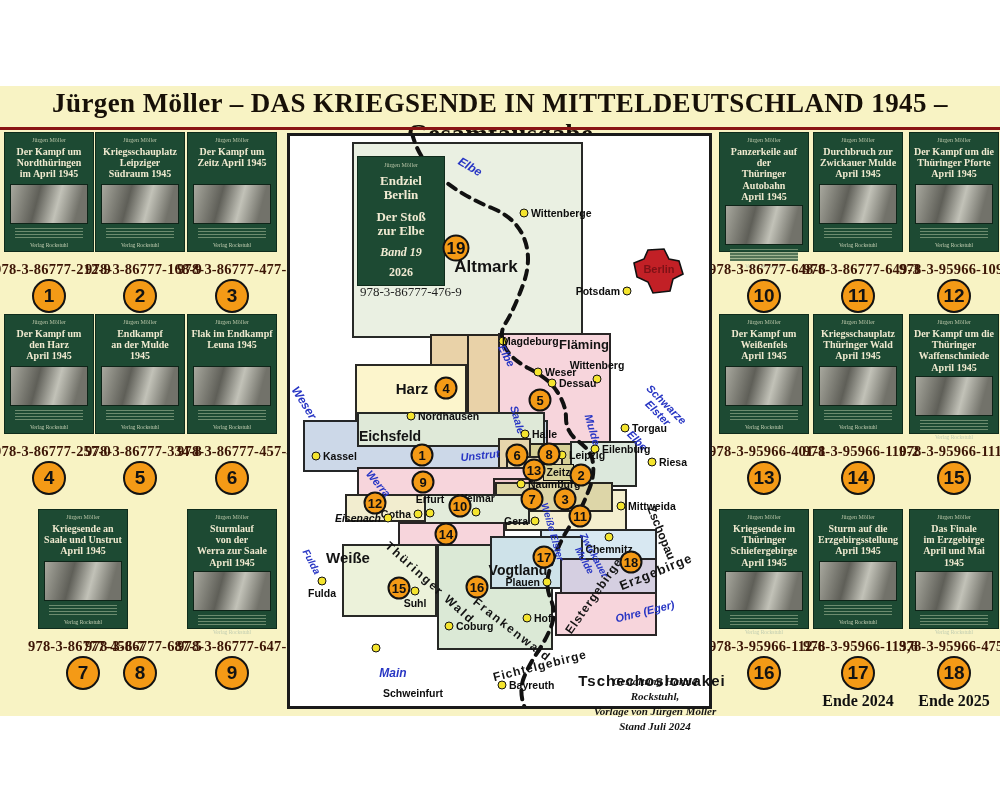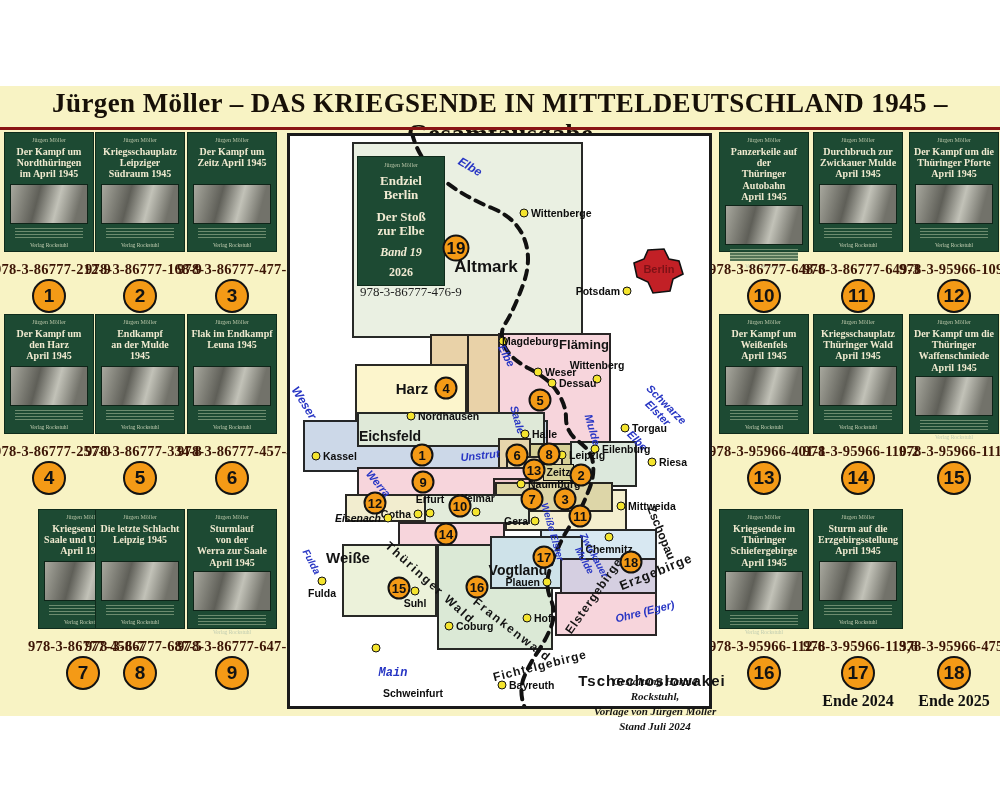--- a/index.html
+++ b/index.html
@@ -150,28 +150,20 @@
 Saale und Unstrut
 April 1945</div>
         <div class="photo"></div>
         <div class="blurb"></div>
         <div class="pub">Verlag Rockstuhl</div>
       </div>
       <div class="isbn">978-3-86777-456-7</div>
       <div class="badge">7</div>
     </div>
     <div class="tile" style="left: 96px; top: 510px;">
-      <div class="cover">
-        <div class="auth">Jürgen Möller</div>
-        <div class="bt">Die letzte Schlacht
-Leipzig 1945</div>
-        <div class="photo"></div>
-        <div class="blurb"></div>
-        <div class="pub">Verlag Rockstuhl</div>
-      </div>
       <div class="isbn">978-3-86777-687-5</div>
       <div class="badge">8</div>
     </div>
     <div class="tile" style="left: 188px; top: 510px;">
       <div class="cover">
         <div class="auth">Jürgen Möller</div>
         <div class="bt">Sturmlauf
 von der
 Werra zur Saale
 April 1945</div>
@@ -284,20 +276,29 @@
 April 1945</div>
         <div class="photo"></div>
         <div class="blurb"></div>
         <div class="pub">Verlag Rockstuhl</div>
       </div>
       <div class="isbn">978-3-95966-113,6</div>
       <div class="badge">17</div>
       <div class="note">Ende 2024</div>
     </div>
     <div class="tile" style="left: 910px; top: 510px;">
+      <div class="cover">
+        <div class="auth">Jürgen Möller</div>
+        <div class="bt">Das Finale
+im Erzgebirge
+April und Mai 1945</div>
+        <div class="photo"></div>
+        <div class="blurb"></div>
+        <div class="pub">Verlag Rockstuhl</div>
+      </div>
       <div class="isbn">978-3-95966-475-2</div>
       <div class="badge">18</div>
       <div class="note">Ende 2025</div>
     </div>
   </div>
 
 <div class="map" id="map">
 
   <div class="b19" id="b19" style="left: 68px; top: 21px;">
     <div class="auth">Jürgen Möller</div>
@@ -366,21 +367,21 @@
     <div class="riv" style="left: 227px; top: 284px; font-size: 11px; --r: 74deg;">Saale</div>
     <div class="riv" style="left: 190px; top: 320px; font-size: 11px; --r: -6deg;">Unstrut</div>
     <div class="riv" style="left: 88px; top: 348px; font-size: 11px; --r: 50deg;">Werra</div>
     <div class="riv" style="left: 302px; top: 294px; font-size: 11px; --r: 74deg;">Mulde</div>
     <div class="riv" style="left: 372px; top: 273px; font-size: 11px; --r: 45deg;">Schwarze
 Elster</div>
     <div class="riv" style="left: 262px; top: 396px; font-size: 10px; --r: 74deg;">Weiße Elster</div>
     <div class="riv" style="left: 299px; top: 422px; font-size: 10px; --r: 62deg;">Zwickauer
 Mulde</div>
     <div class="riv" style="left: 355px; top: 476px; font-size: 11px; --r: -14deg;">Ohre (Eger)</div>
-    <div class="riv" style="left: 103px; top: 537px; font-size: 12px; font-family: Liberation Mono, monospace; --r: 0deg;">Main</div>
+    <div class="riv" style="left: 103px; top: 537px; font-size: 12px; --r: 0deg;">Main</div>
     <div class="riv" style="left: 21px; top: 426px; font-size: 10px; --r: 62deg;">Fulda</div>
     <div class="townbox" style="left: 253px; top: 328px; width: 31px; height: 17px;">Zeitz</div>
     <div class="dot" style="left: 234px; top: 77px;"></div>
     <div class="clab" style="left: 241px; top: 77px; transform: translate(0px, -50%);">Wittenberge</div>
     <div class="dot" style="left: 337px; top: 155px;"></div>
     <div class="clab" style="left: 330px; top: 155px; transform: translate(-100%, -50%);">Potsdam</div>
     <div class="dot" style="left: 213px; top: 205px;"></div>
     <div class="clab" style="left: 212px; top: 205px; transform: translate(0px, -50%);">Magdeburg</div>
     <div class="dot" style="left: 248px; top: 236px;"></div>
     <div class="clab" style="left: 255px; top: 236px; transform: translate(0px, -50%);">Weser</div>

